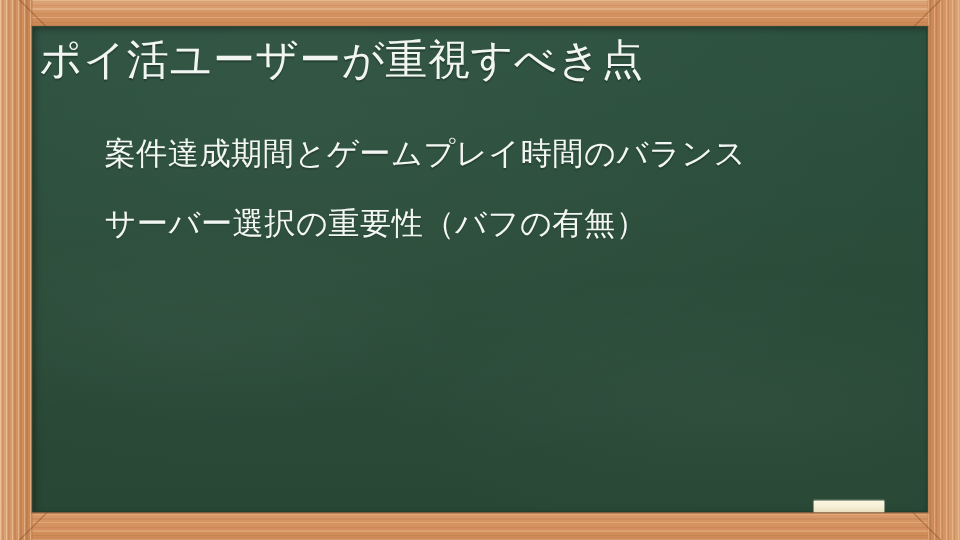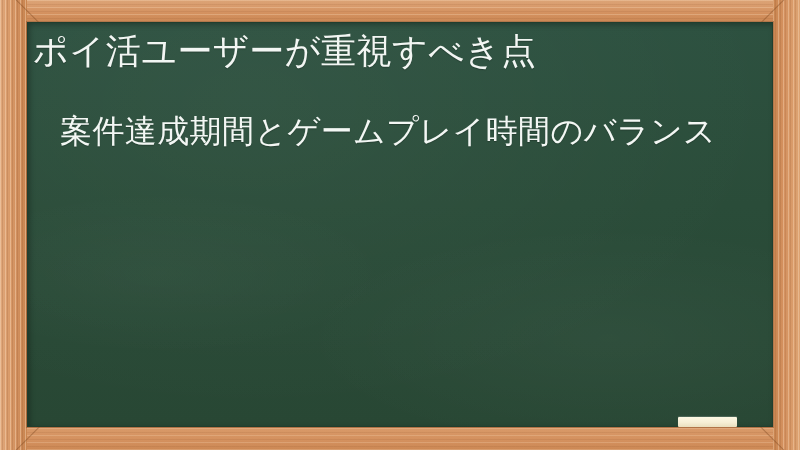--- a/index.html
+++ b/index.html
@@ -5,21 +5,21 @@
   html, body {
     margin: 0;
     padding: 0;
     background: #000;
   }
   #stage {
     position: relative;
     width: 800px;
     height: 450px;
     overflow: hidden;
-    font-family: Liberation Sans, sans-serif;
+    font-family: Liberation Serif, serif;
     background: #d4915f;
   }
 
   
   .frame {
     position: absolute;
     inset: 0;
     background:
       linear-gradient(180deg, #dca374 0%, #d4915f 40%, #cd8a57 100%);
   }
@@ -154,26 +154,27 @@
   }
 
   .board-lines {
     position: absolute;
     left: 33px;
     top: 92px;
     right: 10px;
   }
   .board-line {
     color: #f3f7f4;
-    font-size: 32px;
+    font-size: 26px;
     line-height: 1.12;
     letter-spacing: 0.4px;
     white-space: nowrap;
     margin-bottom: 29px;
     text-shadow: 0 1px 1px rgba(0,0,0,0.22);
+    margin-left: 27px;
   }
 
   
   .chalk-stick {
     position: absolute;
     left: 651px;
     bottom: 0px;
     width: 59px;
     height: 10px;
     background: linear-gradient(180deg, #fdf8e4 0%, #f6eed4 55%, #e9dfbe 100%);
@@ -198,20 +199,21 @@
     <div class="mitre br"></div>
   </div>
 
   <div class="board">
     <div class="board-content">
 
       <div class="board-title">ポイ活ユーザーが重視すべき点</div>
 
       <div class="board-lines">
         <div class="board-line">案件達成期間とゲームプレイ時間のバランス</div>
+        <div class="board-line">サーバー選択の重要性（バフの有無）</div>
       </div>
 
     </div>
 
     <div class="chalk-stick"></div>
   </div>
 
 </div>
 
 </body></html>

